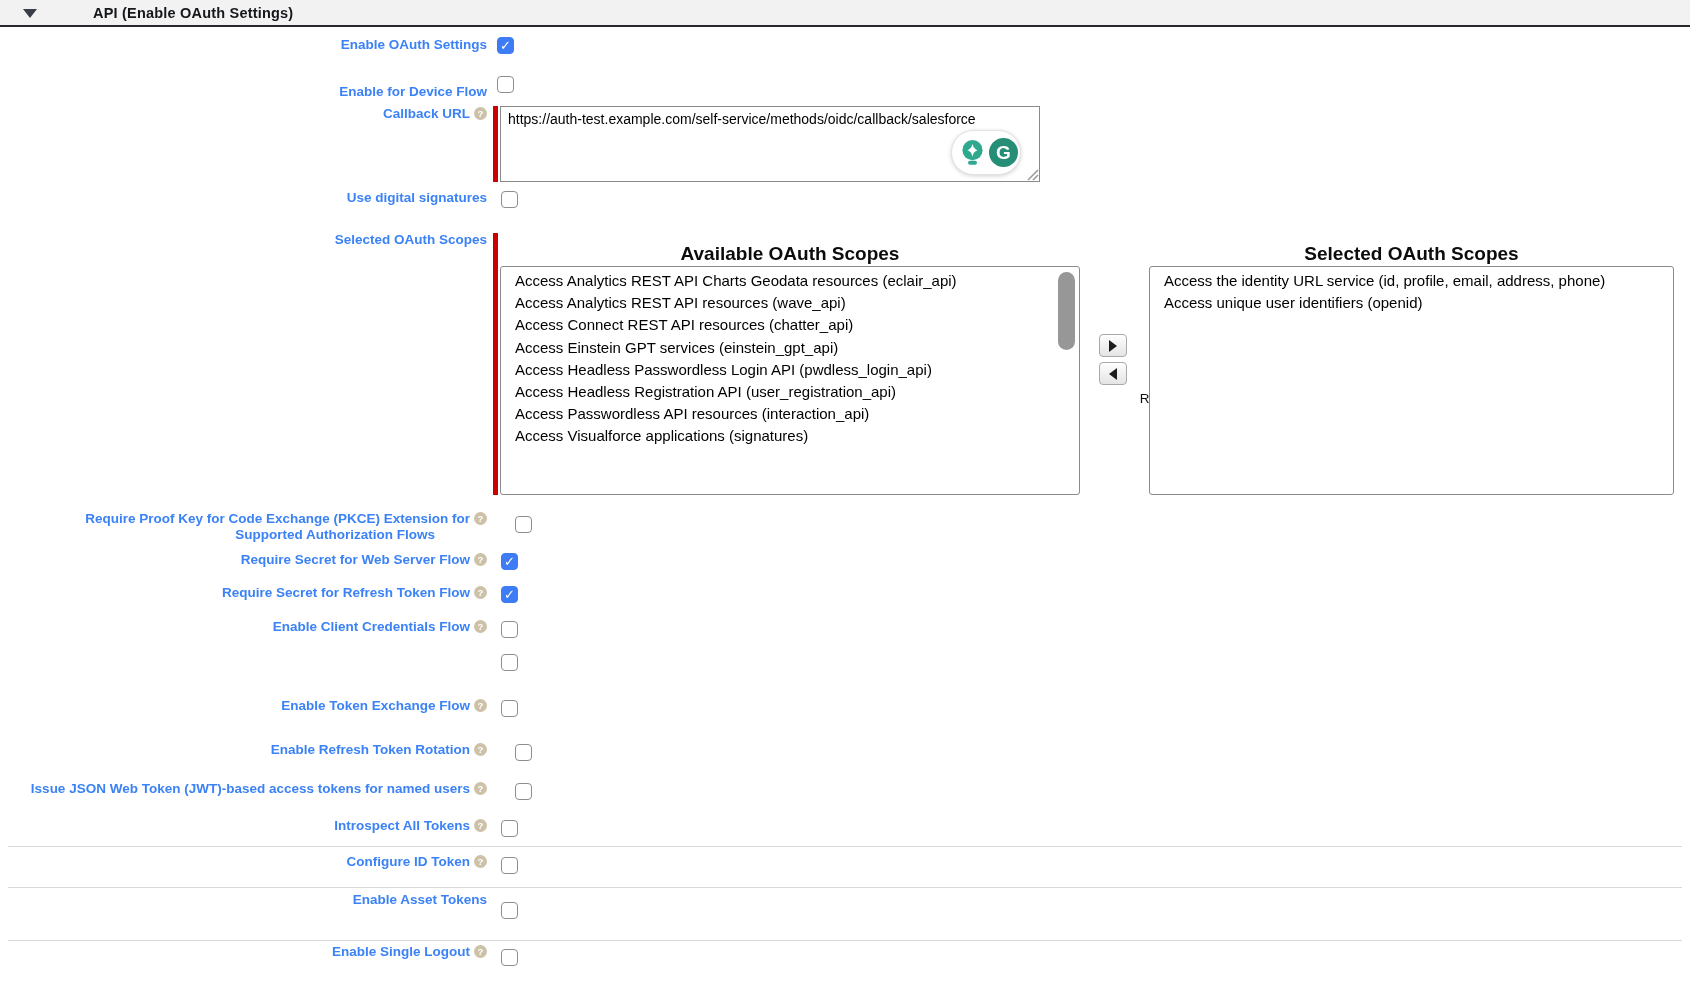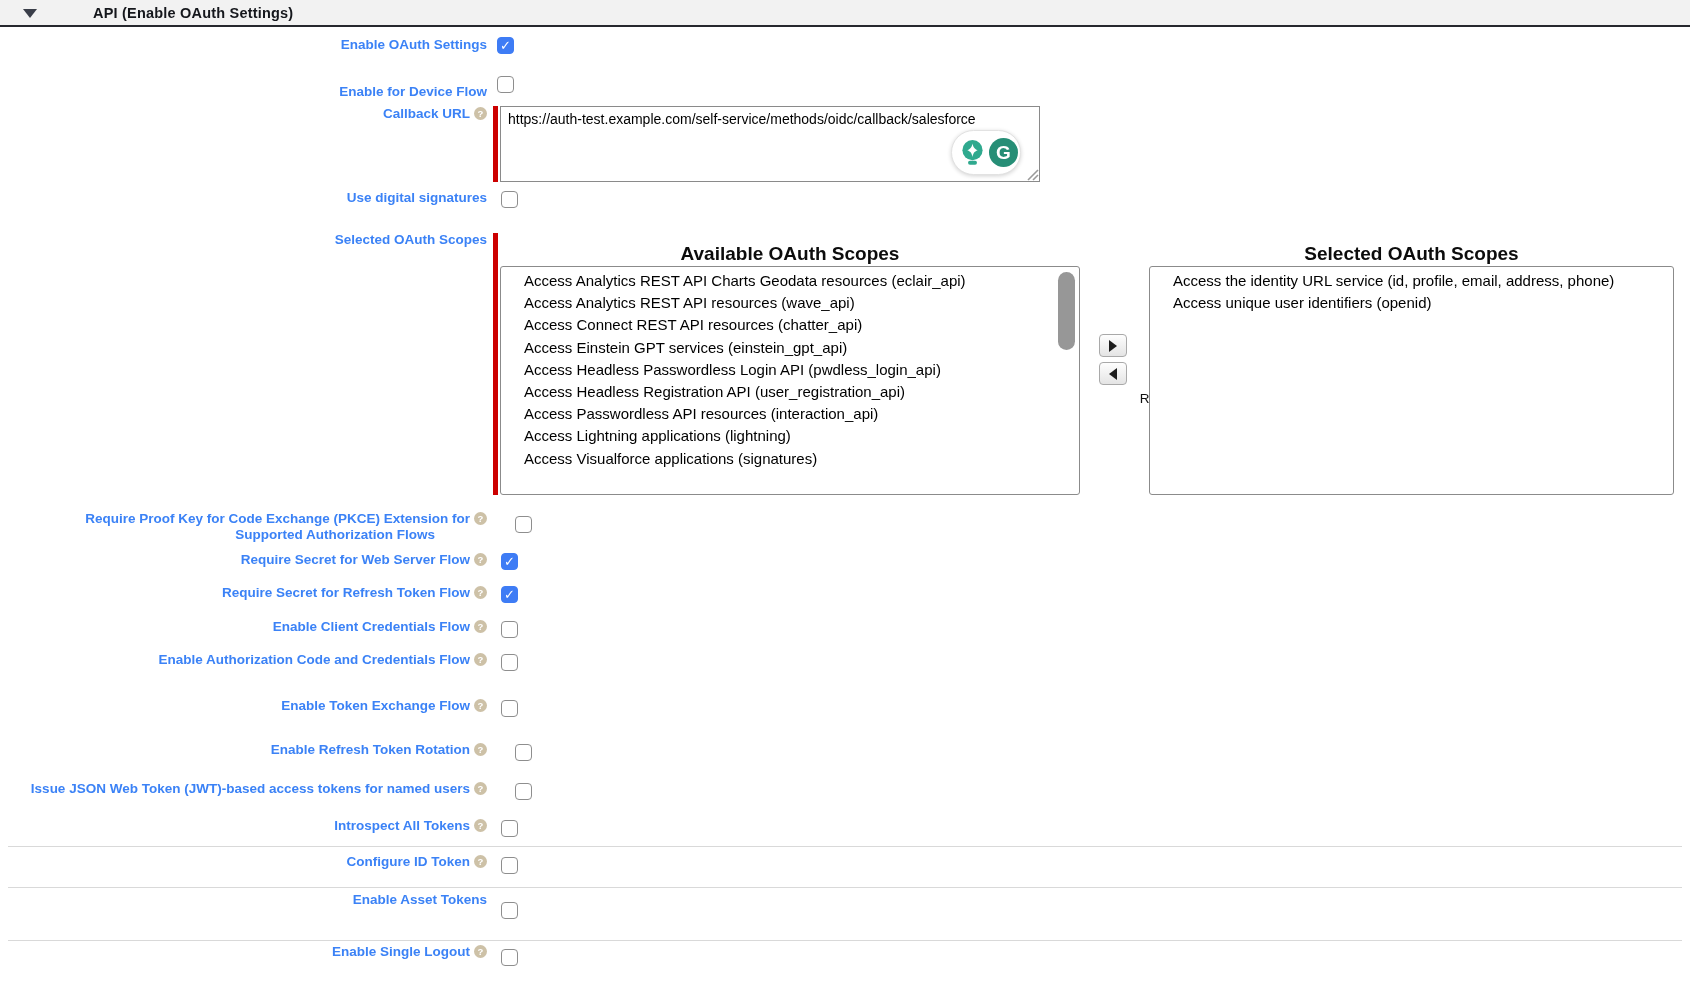--- a/index.html
+++ b/index.html
@@ -74,21 +74,21 @@
     content:"G"; position:absolute; left:0; top:0; width:29px; text-align:center;
     color:#fff; font-weight:bold; font-size:19px; line-height:29px;
   }
   .resize-h { position:absolute; left:1027px; top:169px; width:12px; height:12px; cursor:nwse-resize; }
 
   
   .scope-title { position:absolute; top:243px; font-size:19px; font-weight:bold; color:#0c0c0c; text-align:center; }
   .listbox {
     position:absolute; top:266px; height:229px;
     border:1px solid #8b8b8b; border-radius:3px; background:#fff;
-    overflow:hidden; padding:3px 0 0 23px;
+    overflow:hidden; padding:3px 0 0 14px;
   }
   .opt { font-size:15px; line-height:22.2px; color:#000; white-space:nowrap; cursor:default; }
   .thumb {
     position:absolute; left:1058px; top:272px; width:17px; height:78px;
     background:#979797; border-radius:8.5px; cursor:pointer;
   }
   .addrem-lbl { position:absolute; left:1136px; width:58px; text-align:center; font-size:13.5px; color:#111; }
   .movebtn {
     position:absolute; left:1099px; width:28px; height:23px;
     background:linear-gradient(#fefefe,#e4e4e4);
@@ -143,21 +143,20 @@
   <div class="scope-title" style="left:1149px; width:525px">Selected OAuth Scopes</div>
 
   <div class="listbox" style="left:500px; width:580px">
     <div class="opt">Access Analytics REST API Charts Geodata resources (eclair_api)</div>
     <div class="opt">Access Analytics REST API resources (wave_api)</div>
     <div class="opt">Access Connect REST API resources (chatter_api)</div>
     <div class="opt">Access Einstein GPT services (einstein_gpt_api)</div>
     <div class="opt">Access Headless Passwordless Login API (pwdless_login_api)</div>
     <div class="opt">Access Headless Registration API (user_registration_api)</div>
     <div class="opt">Access Passwordless API resources (interaction_api)</div>
-    <div class="opt">Access Lightning applications (lightning)</div>
     <div class="opt">Access Visualforce applications (signatures)</div>
   </div>
   <div class="thumb"></div>
 
   <div class="addrem-lbl" style="top:313px">Add</div>
   <div class="movebtn" style="top:334px">
       <span class="t t-r"></span>
     </div>
   <div class="movebtn" style="top:362px">
       <span class="t t-l"></span>
@@ -183,23 +182,20 @@
   <div class="lbl" style="top:585px">
     <span>Require Secret for Refresh Token Flow</span><span class="help"></span>
   </div>
   <span class="cb on" style="left:501px; top:586px"></span>
 
   <div class="lbl" style="top:619px">
     <span>Enable Client Credentials Flow</span><span class="help"></span>
   </div>
   <span class="cb" style="left:501px; top:621px"></span>
 
-  <div class="lbl" style="top:652px">
-    <span>Enable Authorization Code and Credentials Flow</span><span class="help"></span>
-  </div>
   <span class="cb" style="left:501px; top:654px"></span>
 
   <div class="lbl" style="top:698px">
     <span>Enable Token Exchange Flow</span><span class="help"></span>
   </div>
   <span class="cb" style="left:501px; top:700px"></span>
 
   <div class="lbl" style="top:742px">
     <span>Enable Refresh Token Rotation</span><span class="help"></span>
   </div>

